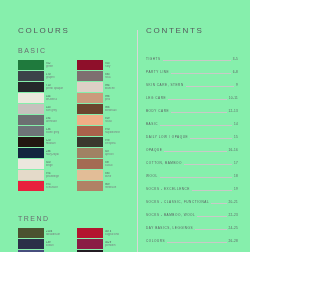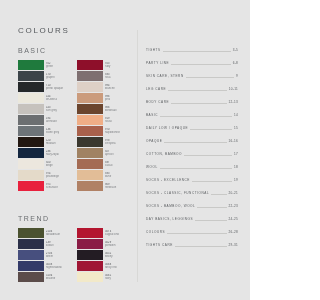--- a/index.html
+++ b/index.html
@@ -3,22 +3,22 @@
 <meta charset="utf-8">
 <style>
   html, body {
     margin: 0;
     padding: 0;
     background: #ffffff;
   }
   .page {
     position: relative;
     width: 250px;
-    height: 300px;
-    background: #e5e5e5;
+    height: 252px;
+    background: #86efac;
     font-family: "Liberation Sans", sans-serif;
     overflow: hidden;
     box-sizing: border-box;
   }
 
   
   .col-left {
     position: absolute;
     left: 18px;
     top: 26px;
@@ -392,20 +392,21 @@
           <div class="swatch-chip" style="background: rgb(242, 233, 201);"></div>
           <div class="swatch-meta">
             <div class="swatch-code">5061</div>
             <div class="swatch-name">ivory</div>
           </div>
         </div>
       </div>
   </div>
 
   <div class="col-right">
+    <h1 class="h-main">Contents</h1>
     <div class="toc" id="toc-list">
         <div class="toc-row">
           <span class="toc-label">Tights</span>
           <span class="toc-dots"></span>
           <span class="toc-page">3-5</span>
         </div>
         <div class="toc-row">
           <span class="toc-label">Party line</span>
           <span class="toc-dots"></span>
           <span class="toc-page">6-8</span>

